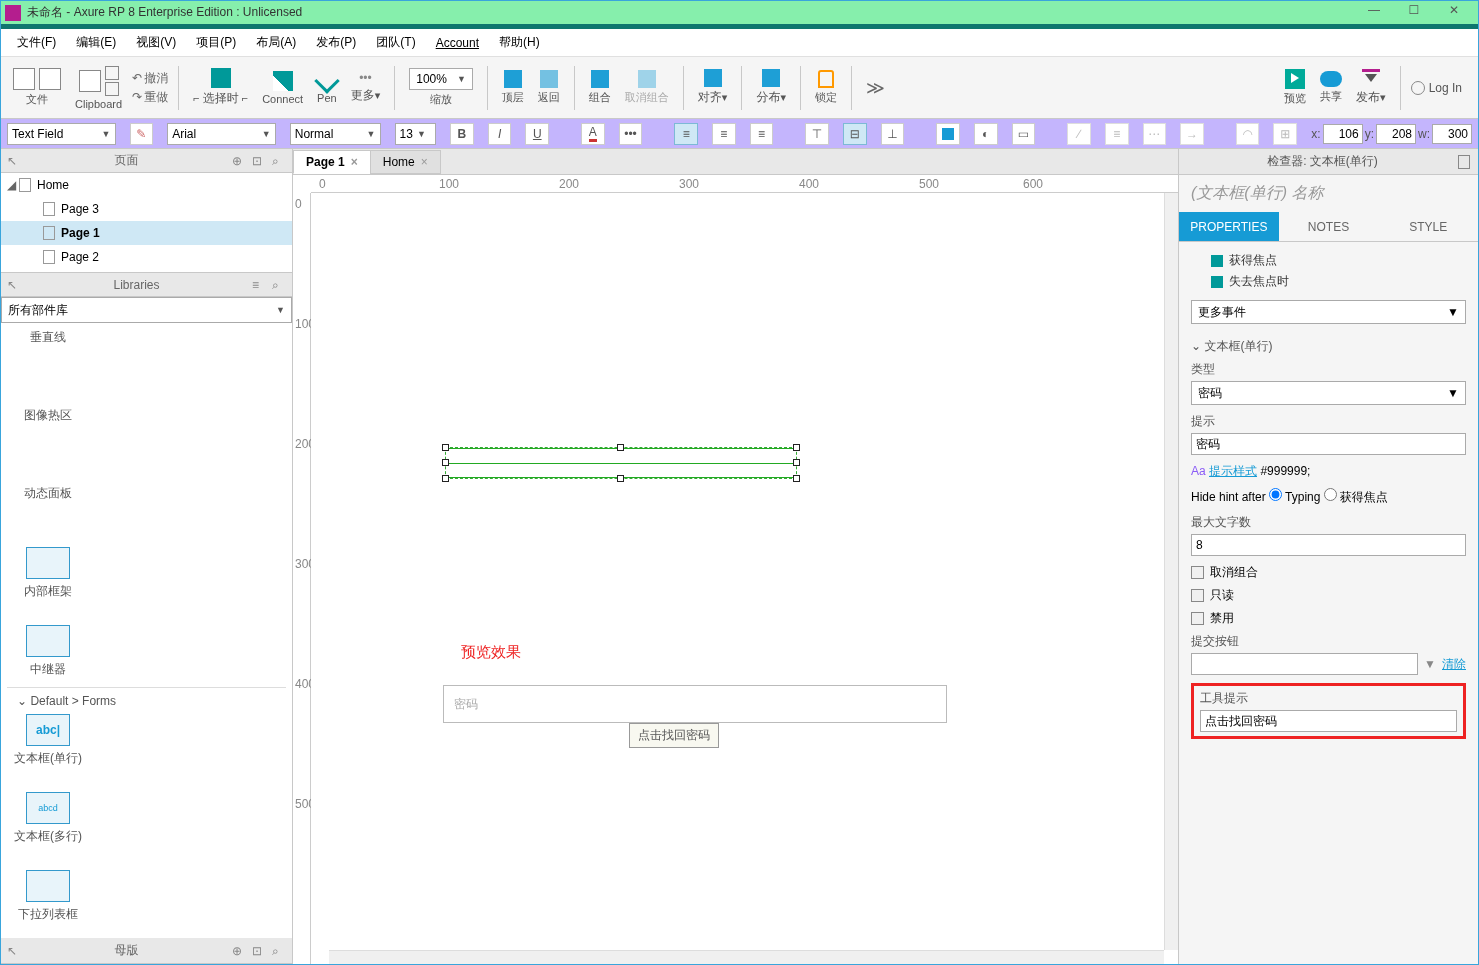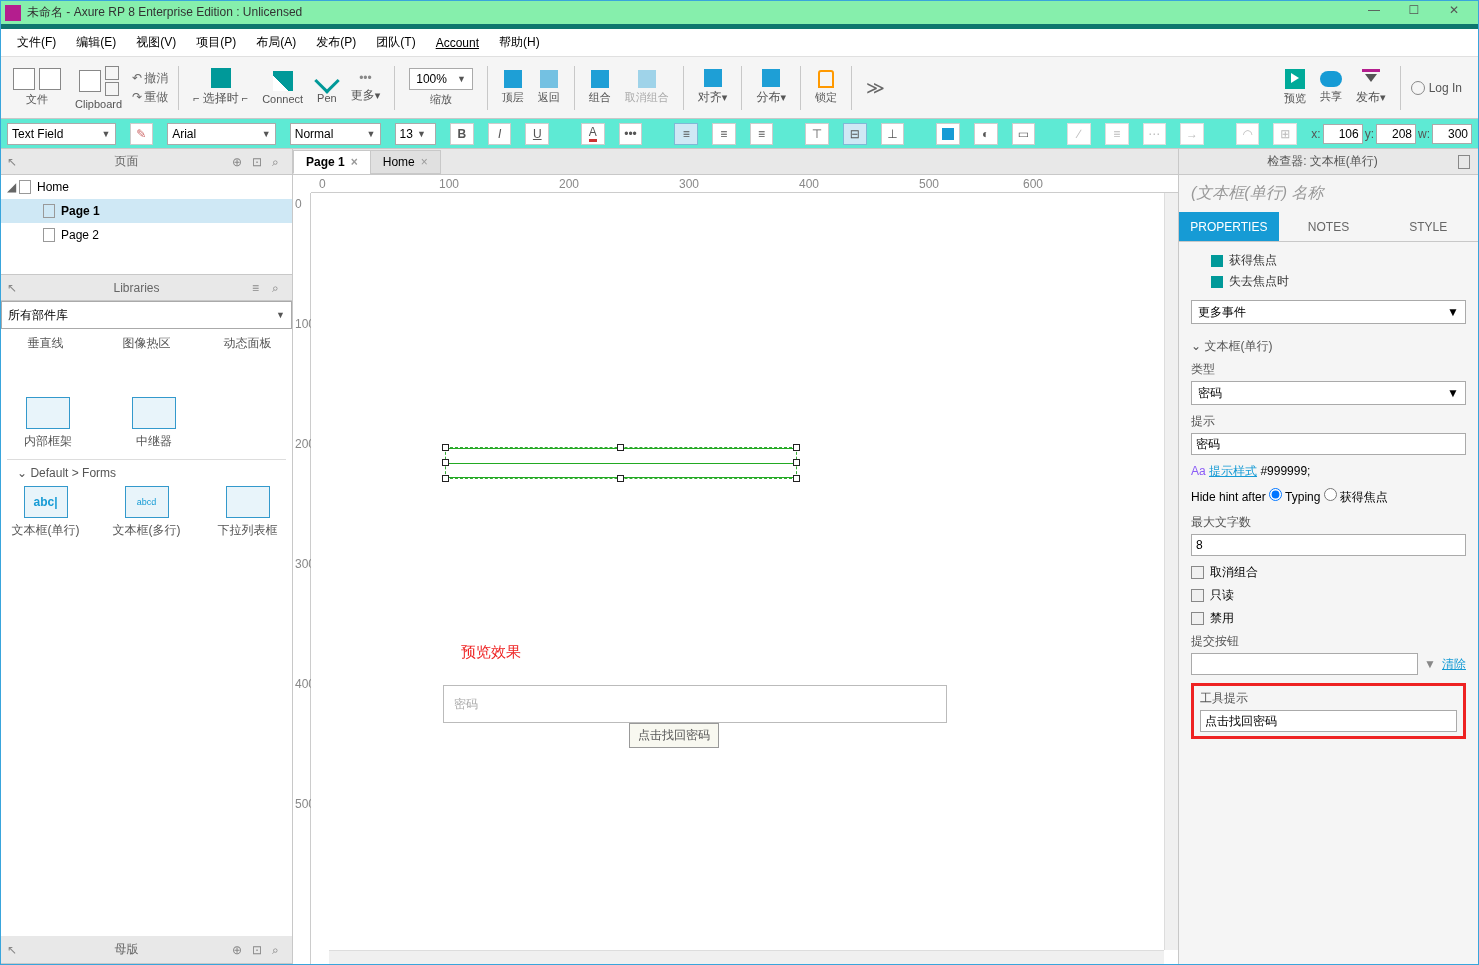--- a/index.html
+++ b/index.html
@@ -21,21 +21,21 @@
 .tool-label{font-size:11px;color:#555;}
 .undo-grp{display:flex;flex-direction:column;gap:2px;}
 .undo-row{display:flex;align-items:center;gap:2px;color:#666;}
 .teal-icon{width:20px;height:20px;background:linear-gradient(#009999,#009999);}
 .blue-sq{width:18px;height:18px;background:#1e9fd6;}
 .zoom-box{height:22px;border:1px solid #aaa;background:#fff;padding:2px 6px;display:flex;align-items:center;gap:10px;}
 .zoom-caret{font-size:9px;color:#555;}
 .login-btn{display:flex;align-items:center;gap:4px;color:#555;margin-left:auto;margin-right:8px;}
 .user-ico{width:14px;height:14px;border:1.5px solid #888;border-radius:50%;position:relative;}
 .toolbar-spacer{flex:1;}
-.format-bar{height:30px;background:#5eead4;border-bottom:1px solid #c8c8c8;display:flex;align-items:center;padding:2px 6px;gap:14px;}
+.format-bar{height:30px;background:#c4b5fd;border-bottom:1px solid #c8c8c8;display:flex;align-items:center;padding:2px 6px;gap:14px;}
 .dd{height:22px;border:1px solid #aaa;background:#fff;padding:0 4px;display:flex;align-items:center;gap:4px;}
 .dd-caret{font-size:9px;color:#555;}
 .fmt-btn{width:24px;height:22px;border:1px solid #ccc;background:#fff;display:flex;align-items:center;justify-content:center;color:#555;cursor:pointer;}
 .fmt-btn.sel{background:#cfe8f5;border-color:#7db9d6;}
 .fmt-btn.dis{color:#bbb;border-color:#ddd;}
 .coord-group{display:flex;gap:2px;align-items:center;margin-left:auto;}
 .coord-lbl{color:#555;}
 .coord-in{width:40px;height:20px;border:1px solid #aaa;background:#fff;padding:0 3px;text-align:right;}
 .main{display:flex;height:calc(100vh - 150px);}
 .left-panels{width:292px;display:flex;flex-direction:column;border-right:1px solid #c8c8c8;background:#f5f5f5;}
@@ -44,21 +44,21 @@
 .panel-ico{width:14px;height:14px;color:#888;}
 .tree{background:#fff;flex:0 0 100px;overflow:auto;border-bottom:1px solid #c8c8c8;}
 .tree-item{height:24px;display:flex;align-items:center;padding-left:6px;cursor:pointer;}
 .tree-item.sel{background:#cfe8f5;}
 .tree-item.bold{font-weight:bold;}
 .tree-ico{width:12px;height:14px;border:1px solid #999;margin-right:6px;margin-left:2px;}
 .tree-caret{width:10px;color:#666;}
 .lib-panel{flex:1;display:flex;flex-direction:column;background:#fff;}
 .lib-dd{height:28px;border:1px solid #aaa;margin:0;padding:0 6px;display:flex;align-items:center;background:#fff;}
 .lib-grid{flex:1;overflow:auto;padding:6px;}
-.lib-row{display:flex;gap:24px;margin-bottom:8px;}
+.lib-row{display:flex;gap:24px;margin-bottom:8px;flex-direction:column;}
 .lib-item{width:82px;height:54px;display:flex;flex-direction:column;align-items:center;justify-content:flex-start;gap:4px;cursor:pointer;font-size:11px;color:#555;text-align:center;}
 .lib-item-ico{width:44px;height:32px;border:1px solid #3399cc;background:#e8f4fa;}
 .lib-section{padding:6px 10px;color:#555;border-top:1px solid #ddd;}
 .lib-section::before{content:"⌄ ";}
 .masters-panel{height:28px;background:#e8e8e8;}
 .canvas-area{flex:1;display:flex;flex-direction:column;background:#fff;position:relative;}
 .tabs{height:26px;background:#e8e8e8;border-bottom:1px solid #c8c8c8;display:flex;align-items:flex-end;}
 .tab{height:24px;padding:0 12px;display:flex;align-items:center;gap:6px;background:#e0e0e0;border:1px solid #c8c8c8;margin-right:-1px;cursor:pointer;}
 .tab.active{background:#fff;border-bottom-color:#fff;font-weight:bold;}
 .tab-close{color:#999;cursor:pointer;}
@@ -304,20 +304,24 @@
       <span class="panel-ico">⊕</span>
       <span class="panel-ico">⊡</span>
       <span class="panel-ico">⌕</span>
     </div>
     <div class="tree">
       <div class="tree-item">
           <span class="tree-caret">◢</span>
           <span class="tree-ico"></span>
           <span>Home</span>
         </div>
+      <div class="tree-item" style="padding-left:40px">
+          <span class="tree-ico"></span>
+          <span>Page 3</span>
+        </div>
       <div class="tree-item sel bold" style="padding-left:40px">
           <span class="tree-ico"></span>
           <span>Page 1</span>
         </div>
       <div class="tree-item" style="padding-left:40px">
           <span class="tree-ico"></span>
           <span>Page 2</span>
         </div>
     </div>
     <div class="panel-hdr">

